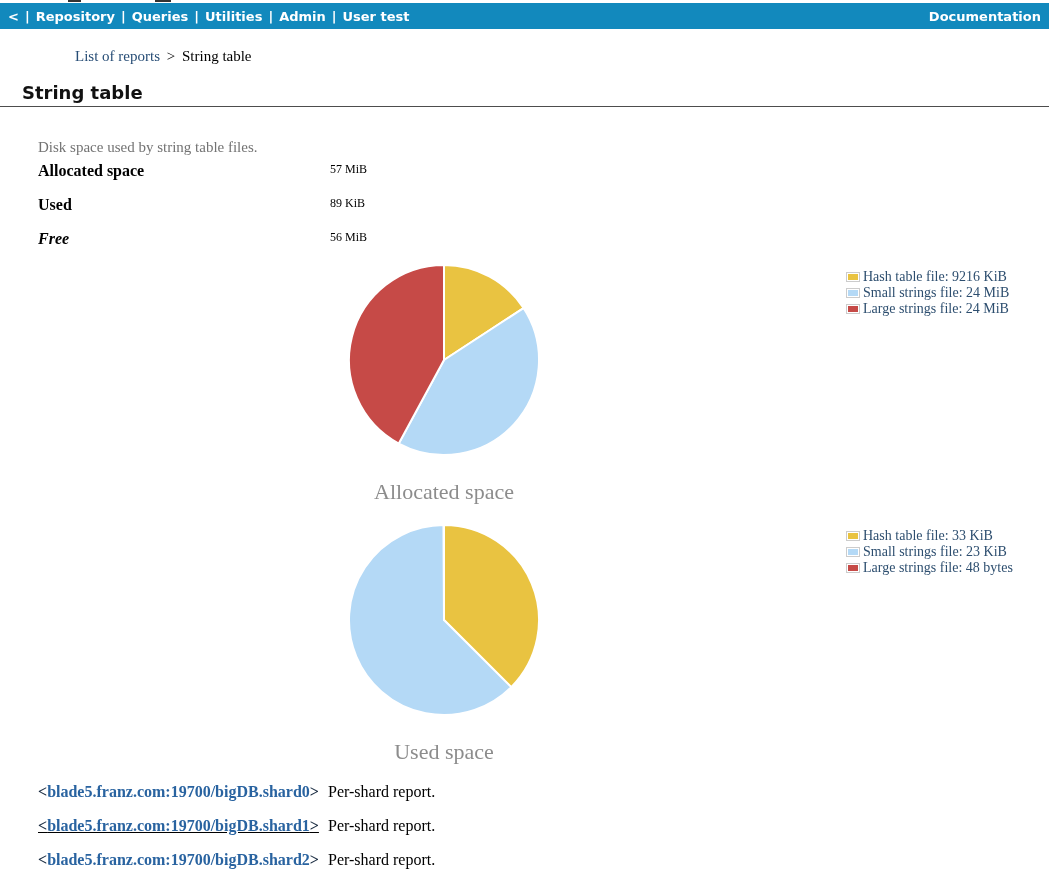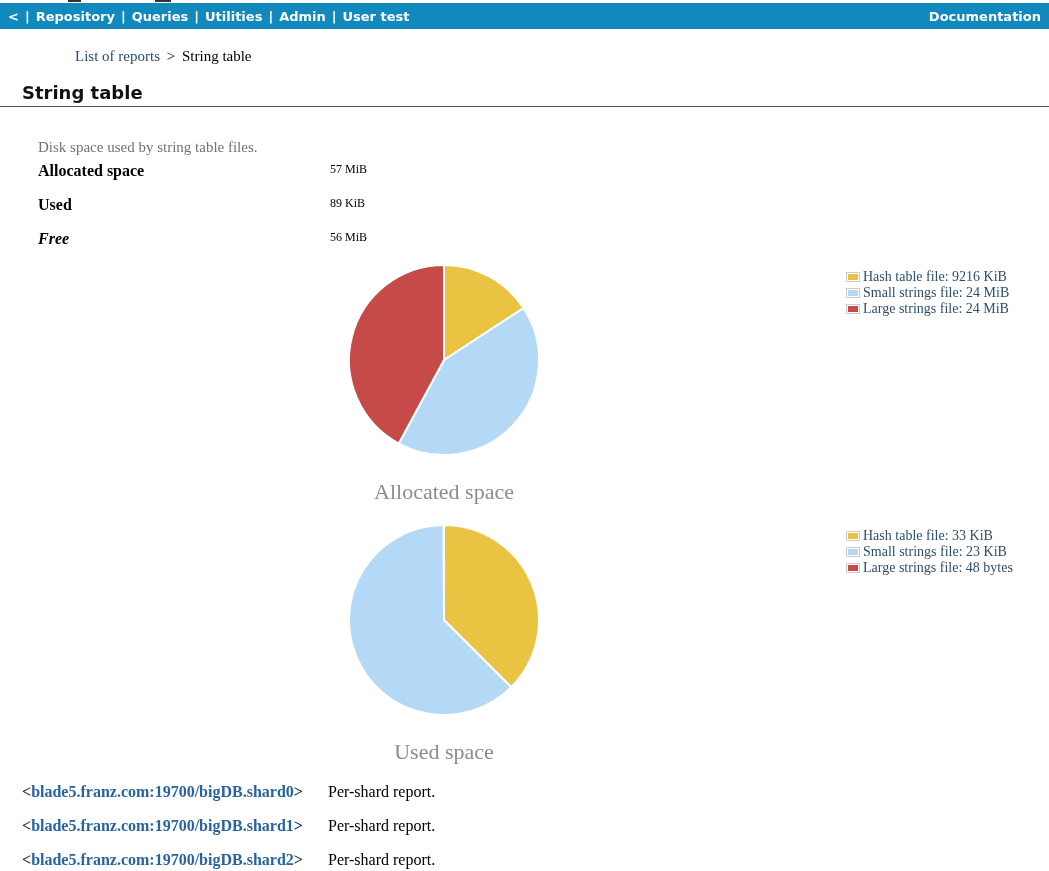--- a/index.html
+++ b/index.html
@@ -40,21 +40,21 @@
 
   .legend { width:205px; }
   .legend-row { display:flex; align-items:center; height:16px; }
   .swatch-outer { display:inline-block; border:1px solid #ccc; background:#fff; padding:1px;
                   margin-right:3px; line-height:0; }
   .swatch-inner { display:inline-block; width:10px; height:6px; }
   .legend-text { font-size:14px; color:#2d4e6f; white-space:nowrap; }
 
   
   .shard-row { font-size:16px; }
-  .shard-link-wrap { left:22px; }
+  .shard-link-wrap { left:38px; }
   .bracket { color:#17293f; font-weight:bold; }
   .shard-link { color:#2963a0; font-weight:bold; text-decoration:none; cursor:pointer; }
   .shard-note { left:328px; color:#000; }
 </style>
 </head>
 <body>
 
 <div class="abs top-strip">
   <div class="abs artifact" style="left:68px; width:13px;"></div>
   <div class="abs artifact" style="left:155px; width:16px;"></div>
@@ -138,21 +138,21 @@
   </div>
 </div>
 
 <div class="abs chart-title" style="left:347px; top:739px;">Used space</div>
 
 <div class="abs shard-row shard-link-wrap" style="top:783px;">
   <span class="bracket">&lt;</span><a class="shard-link">blade5.franz.com:19700/bigDB.shard0</a><span class="bracket">&gt;</span>
 </div>
 <div class="abs shard-row shard-note" style="top:783px;">Per-shard report.</div>
 
-<div class="abs shard-row shard-link-wrap" style="top:817px;">
+<div class="abs shard-row shard-link-wrap" style="top:817px;text-decoration:underline;">
   <span class="bracket">&lt;</span><a class="shard-link">blade5.franz.com:19700/bigDB.shard1</a><span class="bracket">&gt;</span>
 </div>
 <div class="abs shard-row shard-note" style="top:817px;">Per-shard report.</div>
 
 <div class="abs shard-row shard-link-wrap" style="top:851px;">
   <span class="bracket">&lt;</span><a class="shard-link">blade5.franz.com:19700/bigDB.shard2</a><span class="bracket">&gt;</span>
 </div>
 <div class="abs shard-row shard-note" style="top:851px;">Per-shard report.</div>
 
 </body></html>

